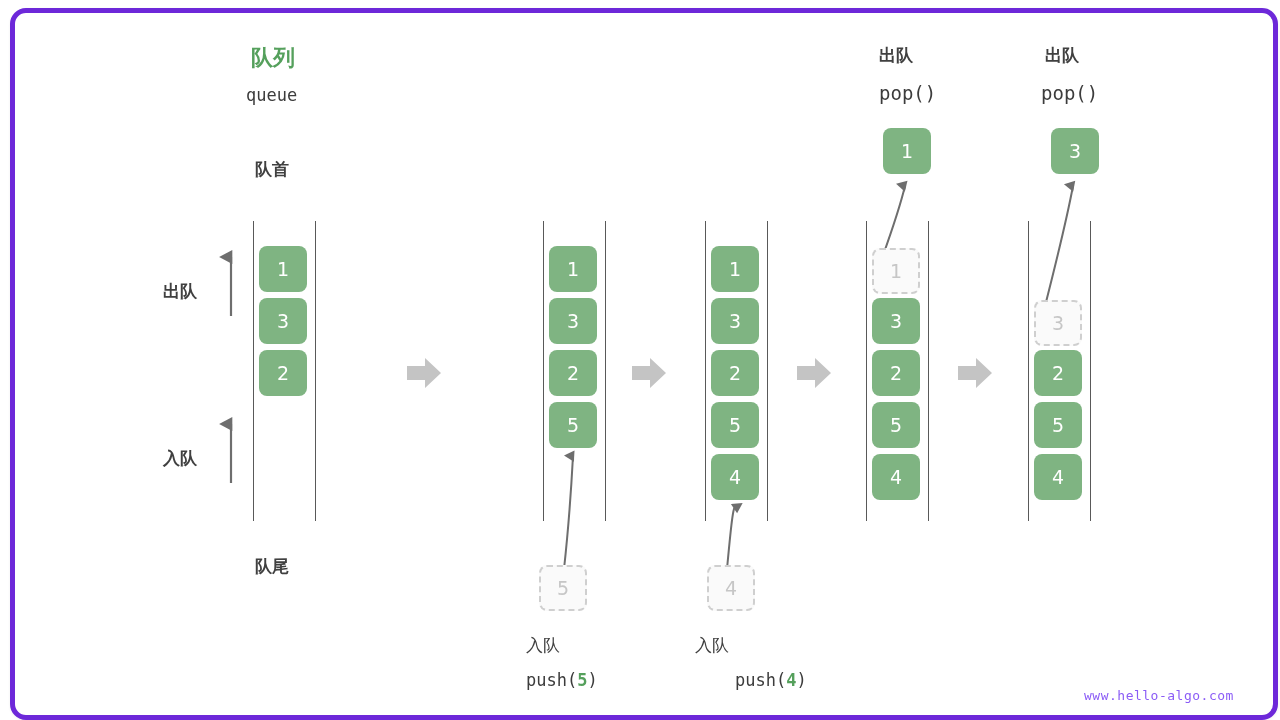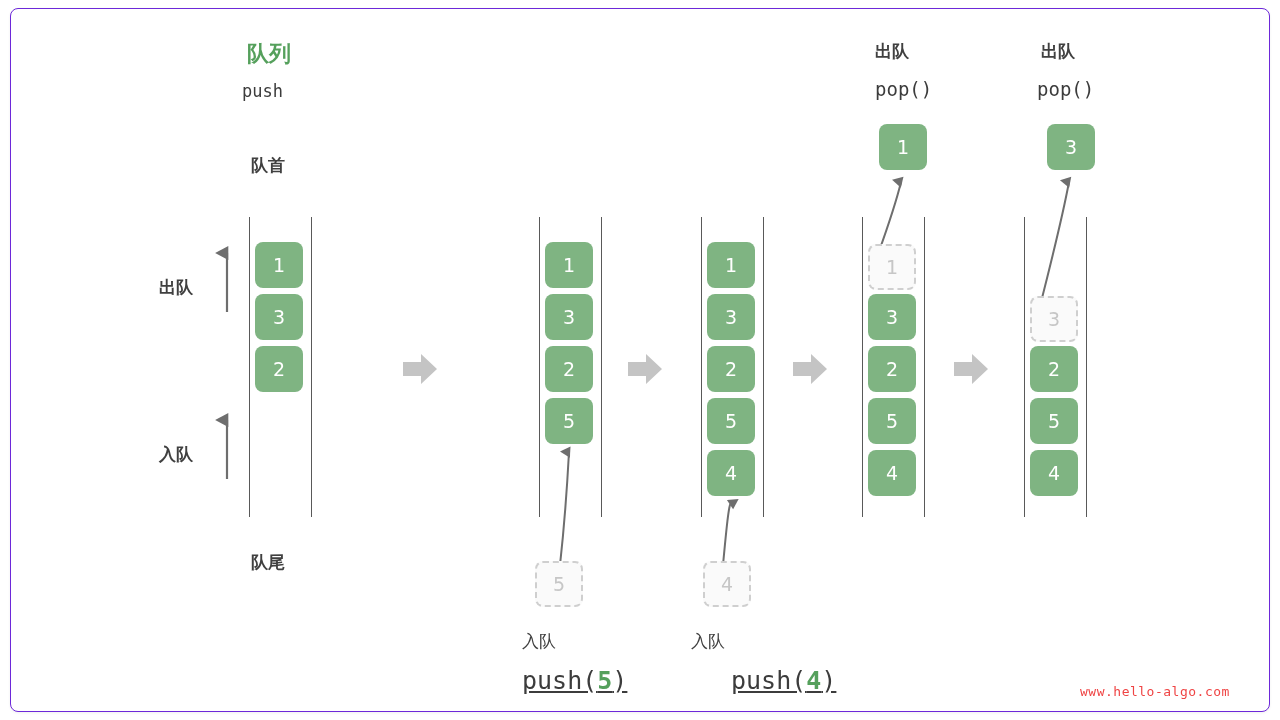--- a/index.html
+++ b/index.html
@@ -1,42 +1,42 @@
 <!DOCTYPE html>
 <html><head>
 <meta charset="utf-8">
 <style>
   html,body{margin:0;padding:0;background:#ffffff;}
   body{width:1280px;height:720px;overflow:hidden;
        font-family:"Liberation Sans","DejaVu Sans",sans-serif;}
 
   #card{
     position:absolute; left:10px; top:8px; width:1258px; height:702px;
-    background:#ffffff; border:1px solid #6d28d9; border-radius:8px;
+    background:#ffffff; border:5px solid #6d28d9; border-radius:16px;
     box-shadow:0 1px 3px rgba(0,0,0,.06);
     overflow:hidden;
   }
   #stage{position:absolute;left:0;top:0;width:1280px;height:720px;}
 
   
   .t{position:absolute; white-space:nowrap; line-height:1;}
   .cn{font-family:"DejaVu Sans","Liberation Sans",sans-serif; font-weight:bold; color:#404040;}
   .mono{font-family:"DejaVu Sans Mono","Liberation Mono",monospace; color:#3c3c3c;}
 
   .title-cn{font-size:22px; color:#55a05c; font-weight:bold;}
   .title-mono{font-size:17px;}
   .hdr-cn{font-size:17px;}
   .hdr-mono{font-size:17px;}
   .side-cn{font-size:17px;}
   .op-cn{font-size:17px; font-weight:normal;}
-  .op-mono{font-size:25px;text-decoration:underline;}
+  .op-mono{font-size:17px;}
   .green-num{color:#55a05c; font-weight:bold;}
 
   .watermark{font-family:"DejaVu Sans Mono","Liberation Mono",monospace;
-             font-size:13px; color:#ef4444; letter-spacing:.5px;}
+             font-size:13px; color:#8b5cf6; letter-spacing:.5px;}
 
   
   .rail{position:absolute; width:1px; background:#595959;}
 
   
   .cell{position:absolute; width:48px; height:46px; border-radius:8px;
         display:flex; align-items:center; justify-content:center;
         font-family:"DejaVu Sans","Liberation Sans",sans-serif;
         font-size:19px;}
   .cell.filled{background:#7fb482; color:#ffffff;}
@@ -45,21 +45,21 @@
 
   svg{position:absolute; left:0; top:0; overflow:visible;}
 </style>
 </head>
 <body>
 
 <div id="card">
  <div id="stage">
 
   <div class="t title-cn cn" style="left:236px;top:34px;">队列</div>
-  <div class="t title-mono mono" style="left:231px;top:74px;">push</div>
+  <div class="t title-mono mono" style="left:231px;top:74px;">queue</div>
 
   <div class="t hdr-cn cn" style="left:240px;top:148px;">队首</div>
   <div class="t hdr-cn cn" style="left:240px;top:545px;">队尾</div>
 
   <div class="t side-cn cn" style="left:148px;top:270px;">出队</div>
   <div class="t side-cn cn" style="left:148px;top:437px;">入队</div>
 
   <svg width="1280" height="720">
     <defs>
       <marker id="uptip" markerWidth="7" markerHeight="7" refX="3.2" refY="5.4" orient="auto" markerUnits="strokeWidth">

